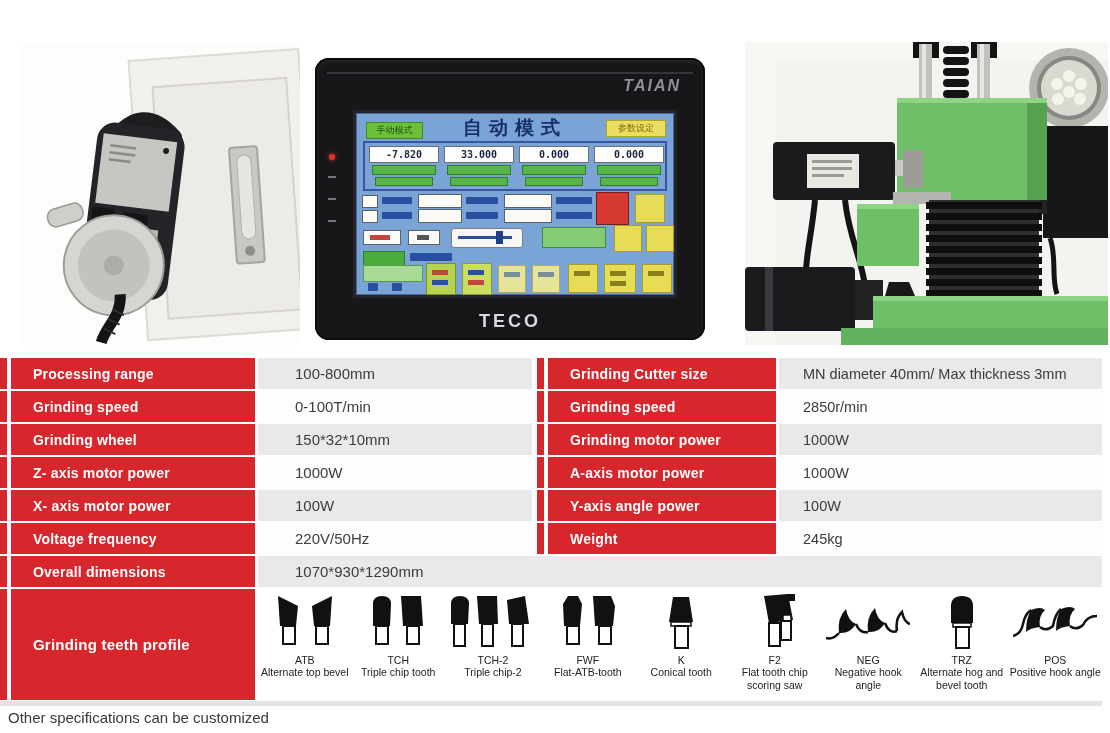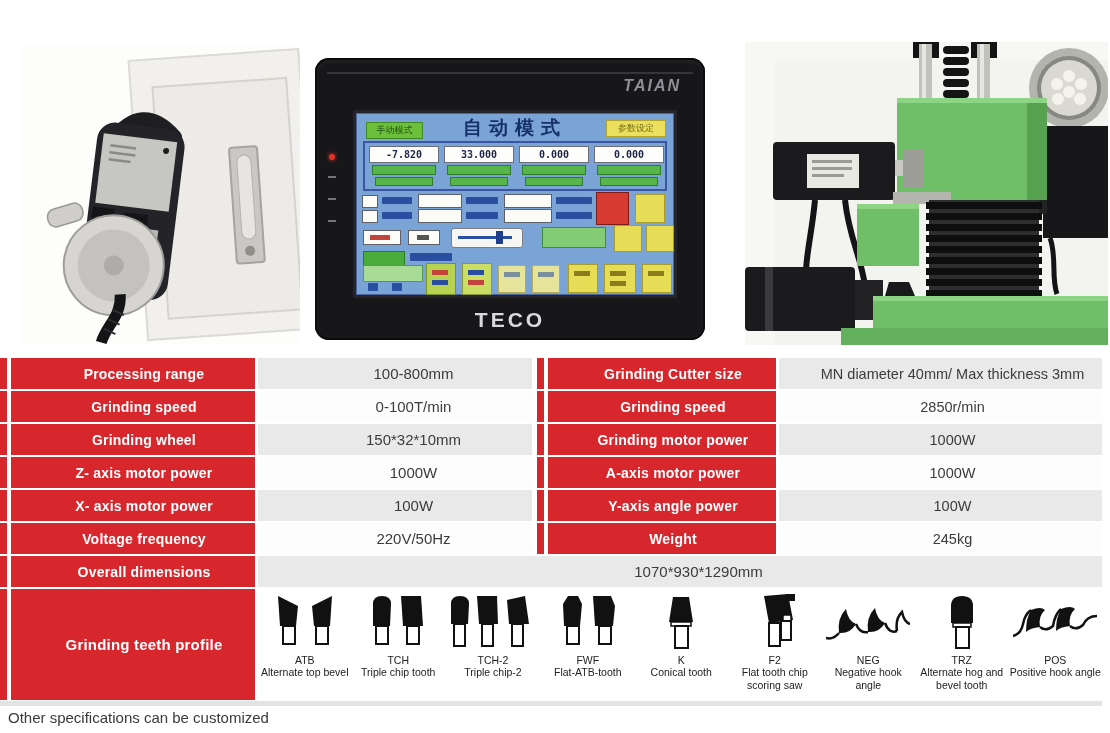--- a/index.html
+++ b/index.html
@@ -1,32 +1,32 @@
 <!DOCTYPE html>
 <html><head>
 <meta charset="utf-8">
 <style>
   html,body{margin:0;padding:0;background:#fff;}
   body{font-family:"Liberation Sans","DejaVu Sans",sans-serif;}
   .stage{position:relative;width:1110px;height:733px;background:#fff;overflow:hidden;}
-  .abs{position:absolute;justify-content:center;}
+  .abs{position:absolute;}
 
   
   .photo{position:absolute;overflow:hidden;}
   #photo-pendant{left:20px;top:45px;width:280px;height:300px;background:#fdfdfc;}
   #photo-machine{left:745px;top:42px;width:363px;height:303px;background:#f7f7f4;}
 
   
   #photo-panel{left:315px;top:58px;width:390px;height:282px;background:#17171a;border-radius:14px;
     box-shadow:inset 0 0 0 2px #0c0c0e, inset 0 3px 6px rgba(255,255,255,.08);}
   .bezel-groove{position:absolute;left:12px;right:12px;top:14px;height:2px;background:#35353b;}
   .brand-top{position:absolute;right:24px;top:19px;color:#8f8f98;font-size:16px;font-weight:bold;
     font-style:italic;letter-spacing:2px;}
   .brand-bottom{position:absolute;left:0;right:0;bottom:8px;text-align:center;color:#d9d9de;
-    font-size:21px;font-weight:bold;letter-spacing:3px;}
+    font-size:18px;font-weight:bold;letter-spacing:3px;}
   .led{position:absolute;width:6px;height:6px;border-radius:50%;background:#e23228;box-shadow:0 0 4px #e23228;}
   .led-tick{position:absolute;width:8px;height:2px;background:#74747c;}
   .screen{position:absolute;left:38px;top:52px;width:318px;height:182px;background:#7aa4d6;
     border:3px solid #24242a;box-shadow:inset 0 0 0 1px #49659c;}
   .scr-title{position:absolute;left:0;right:0;top:2px;text-align:center;color:#16306b;
     font-size:19px;font-weight:bold;letter-spacing:7px;}
   .scr-btn{position:absolute;font-size:9px;line-height:15px;text-align:center;overflow:hidden;}
   .btn-mode{left:10px;top:9px;width:55px;height:15px;background:#6cbf3a;border:1px solid #3f8c20;color:#1d4d12;}
   .btn-param{right:8px;top:7px;width:58px;height:15px;background:#eadf5e;border:1px solid #b3a42c;color:#776a12;}
   .readout-frame{position:absolute;left:7px;top:28px;width:300px;height:46px;border:2px solid #3a55a2;}

